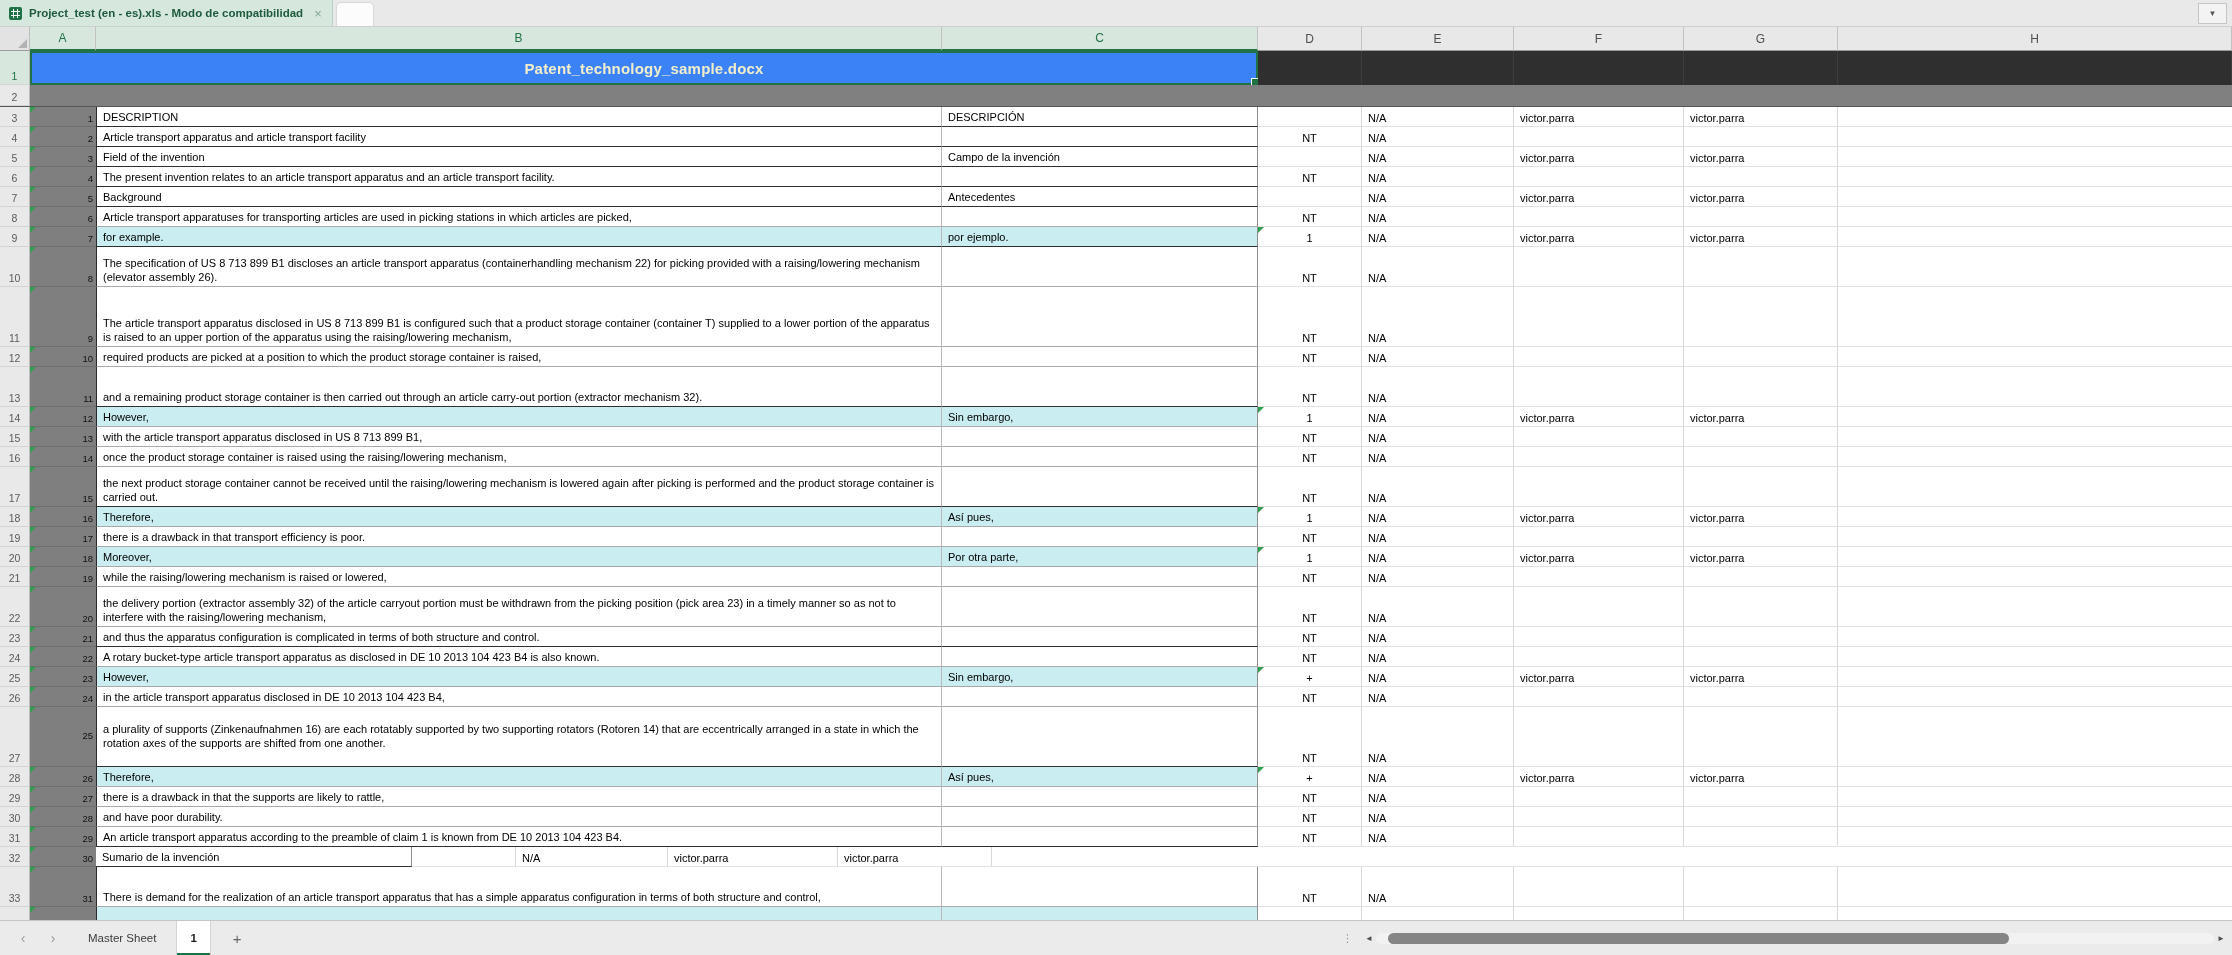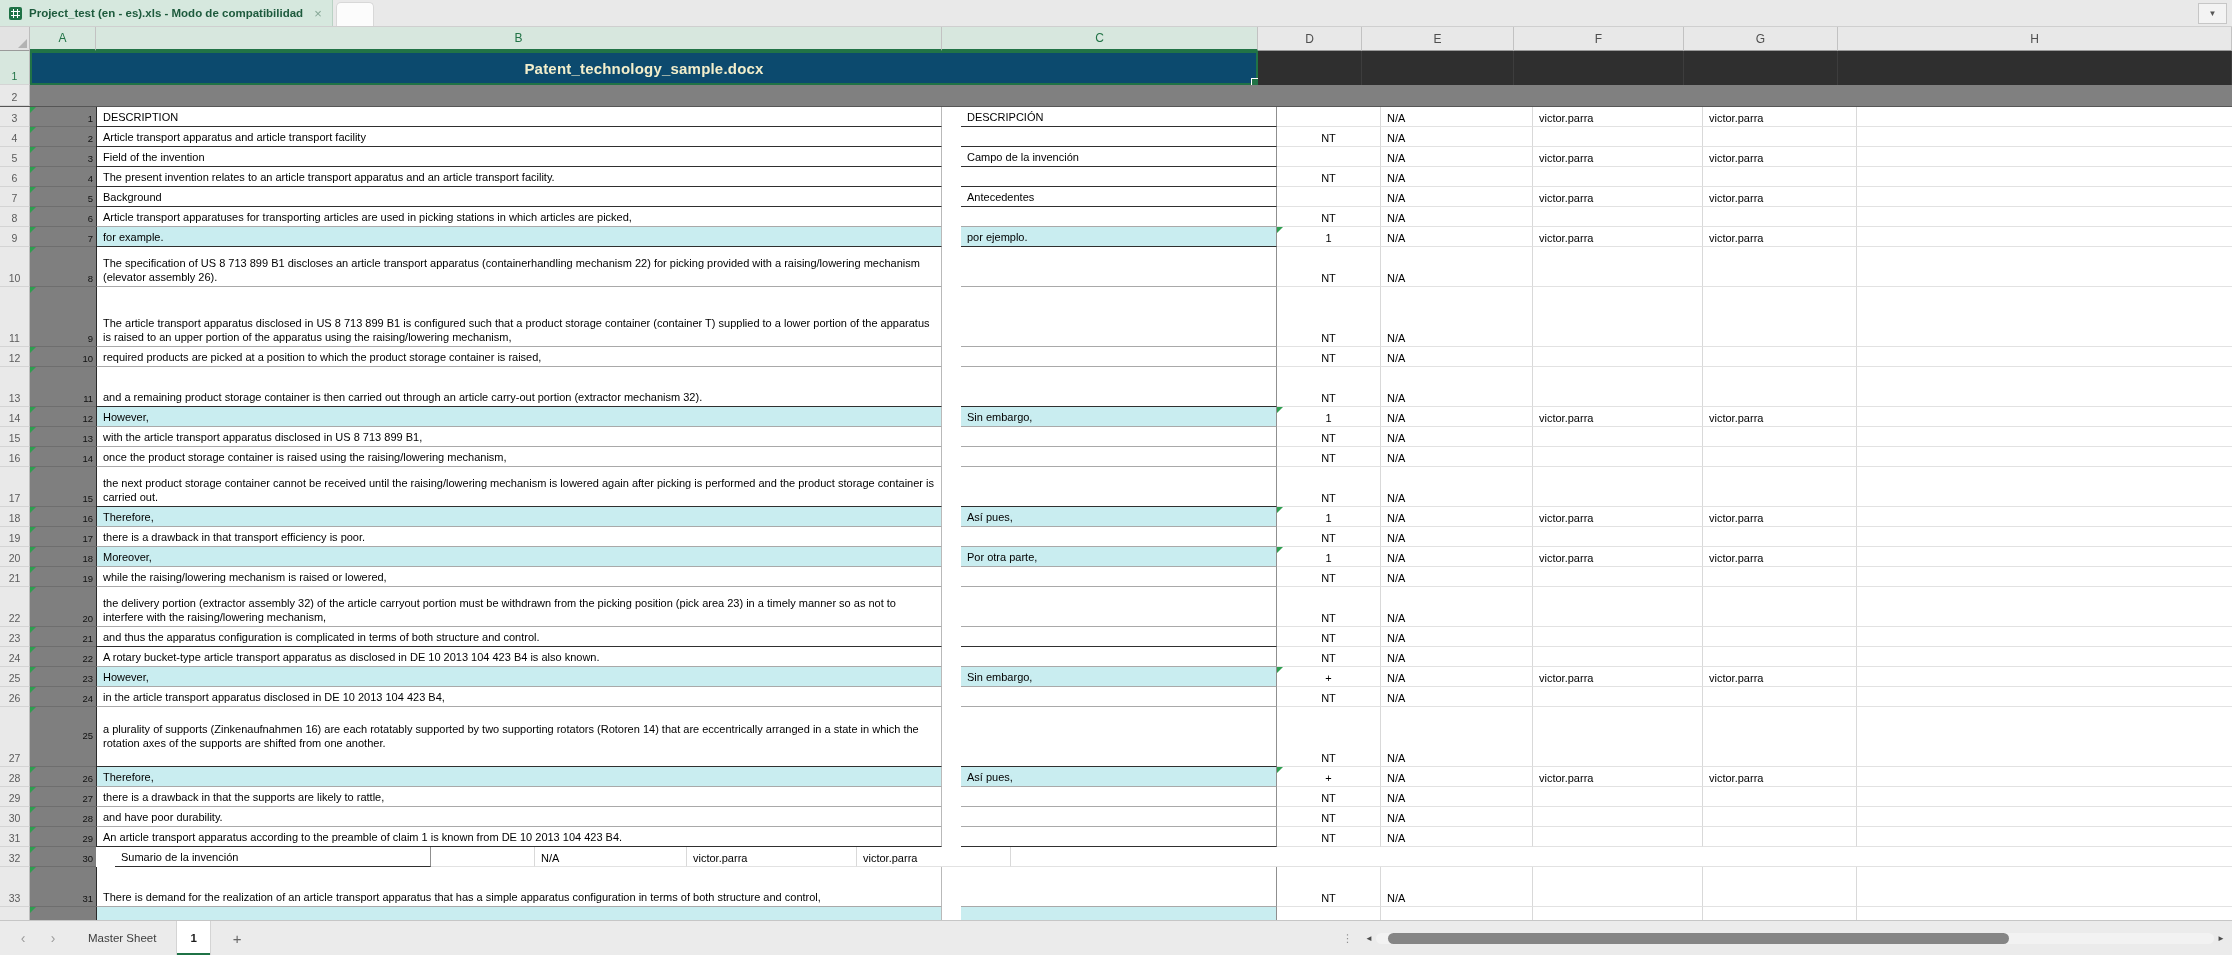--- a/index.html
+++ b/index.html
@@ -35,38 +35,38 @@
            border-right:1px solid #c2c2c2;border-bottom:1px solid #9a9a9a;box-sizing:border-box;}
   .colhead.selcol{background:#d7e7de;color:#217346;border-bottom:2px solid #217346;}
 
   
   .rownum{width:var(--wGut);background:#e9e9e9;border-right:1px solid #bdbdbd;border-bottom:1px solid #d4d4d4;
           display:flex;align-items:flex-end;justify-content:center;font-size:10.5px;color:#5a5a5a;padding-bottom:2px;box-sizing:border-box;}
   .rownum.selrow{background:#d7e7de;color:#217346;}
 
   
   .titlerow{height:34px;z-index:5;}
-  .mergedtitle{width:calc(var(--wA) + var(--wB) + var(--wC));background:#0c4a6e;display:flex;align-items:center;justify-content:center;
+  .mergedtitle{width:calc(var(--wA) + var(--wB) + var(--wC));background:#3b82f6;display:flex;align-items:center;justify-content:center;
                outline:2px solid #217346;outline-offset:-2px;position:relative;box-sizing:border-box;}
   .mergedtitle span.t{color:#f2eecb;font-weight:bold;font-size:15px;letter-spacing:.2px;}
   .fillhandle{position:absolute;right:-1px;bottom:-1px;width:6px;height:6px;background:#217346;border:1px solid #fff;z-index:6;}
   .darkcell{background:#2f2f2f;border-right:1px solid #3d3d3d;}
 
   
   .headrow{height:21px;background:#808080;border-bottom:1px solid #565656;}
   .hcellx{display:flex;align-items:center;justify-content:center;font-weight:bold;font-size:12px;color:#0a0a0a;box-sizing:border-box;margin-top:28px;}
   .hcellx.left{justify-content:flex-start;padding-left:3px;font-size:10.5px;}
 
   
   .acell{width:var(--wA);background:#7f7f7f;border-bottom:1px solid #6e6e6e;display:flex;align-items:flex-end;justify-content:flex-end;
          font-size:9.5px;color:#111;padding:0 3px 2px 0;}
   .bcell{width:var(--wB);border-left:1px solid #2a2a2a;border-right:1px solid #b9b9b9;border-bottom:1px solid #a9a9a9;
          display:flex;align-items:flex-end;font-size:11px;color:#000;padding:1px 6px 2px 6px;line-height:1.28;}
   .ccell{width:var(--wC);border-right:1px solid #8f8f8f;border-bottom:1px solid #a9a9a9;
-         display:flex;align-items:flex-end;font-size:11px;color:#000;padding:1px 6px 2px 6px;line-height:1.28;margin-left:19px;}
+         display:flex;align-items:flex-end;font-size:11px;color:#000;padding:1px 6px 2px 6px;line-height:1.28;}
   .dcell{width:var(--wD);border-right:1px solid #d9d9d9;border-bottom:1px solid #e2e2e2;display:flex;align-items:flex-end;justify-content:center;font-size:11px;padding-bottom:2px;}
   .ecell{width:var(--wE);border-right:1px solid #d9d9d9;border-bottom:1px solid #e2e2e2;display:flex;align-items:flex-end;font-size:11px;padding:0 0 2px 6px;}
   .fcell{width:var(--wF);border-right:1px solid #d9d9d9;border-bottom:1px solid #e2e2e2;display:flex;align-items:flex-end;font-size:11px;padding:0 0 2px 6px;}
   .gcell{width:var(--wG);border-right:1px solid #d9d9d9;border-bottom:1px solid #e2e2e2;display:flex;align-items:flex-end;font-size:11px;padding:0 0 2px 6px;}
   .ncell{flex:1 1 auto;border-bottom:1px solid #e2e2e2;display:flex;align-items:flex-end;font-size:11px;padding:0 0 2px 6px;}
   .hl{background:#c9edf0;}
   .pb .bcell,.pb .ccell{border-bottom:1px solid #2f2f2f;}
   .vc .bcell,.vc .ccell,.vc .acell{align-items:center;}
   .tri::before{content:"";position:absolute;top:0;left:0;border-top:6px solid #2e9e4f;border-right:6px solid transparent;z-index:2;}
   .partialrow{flex:1 1 auto;min-height:8px;}

